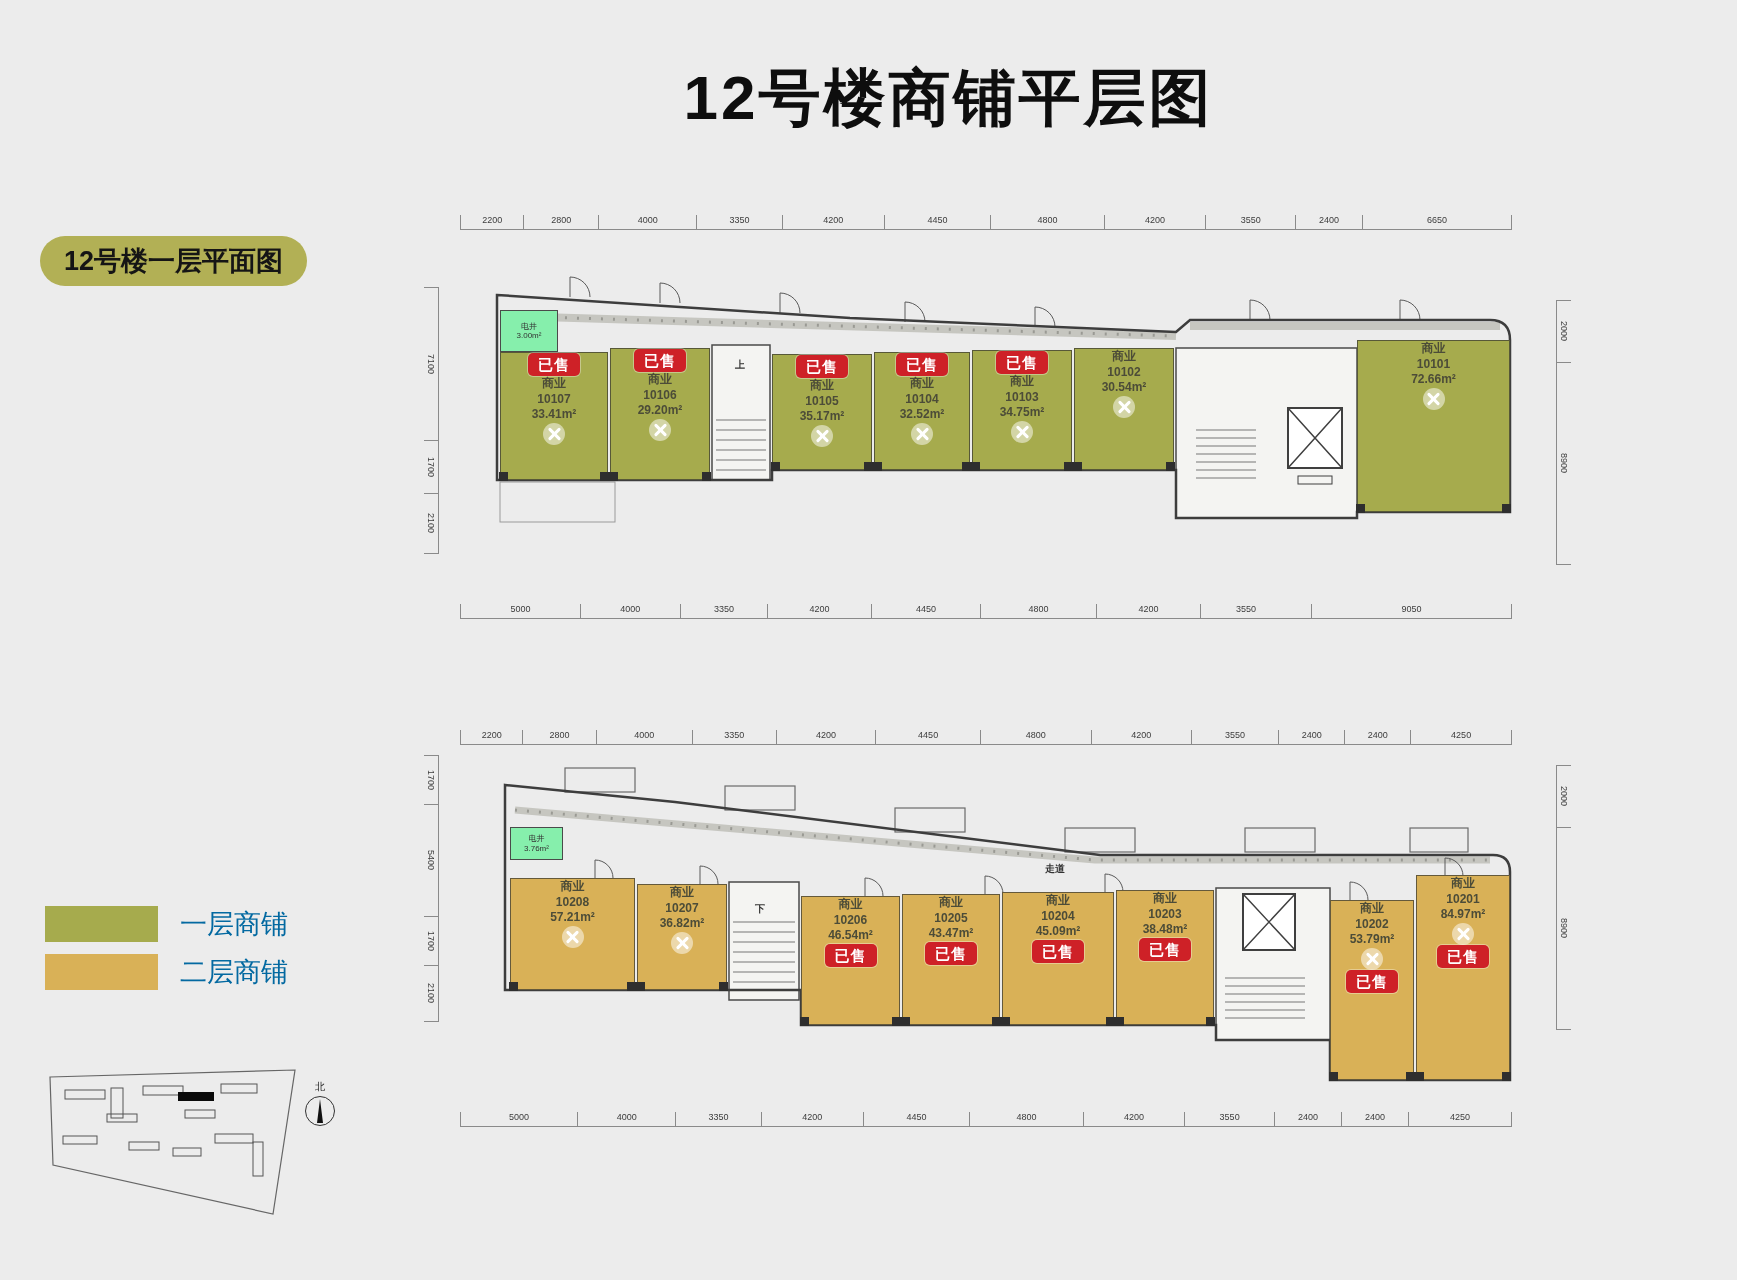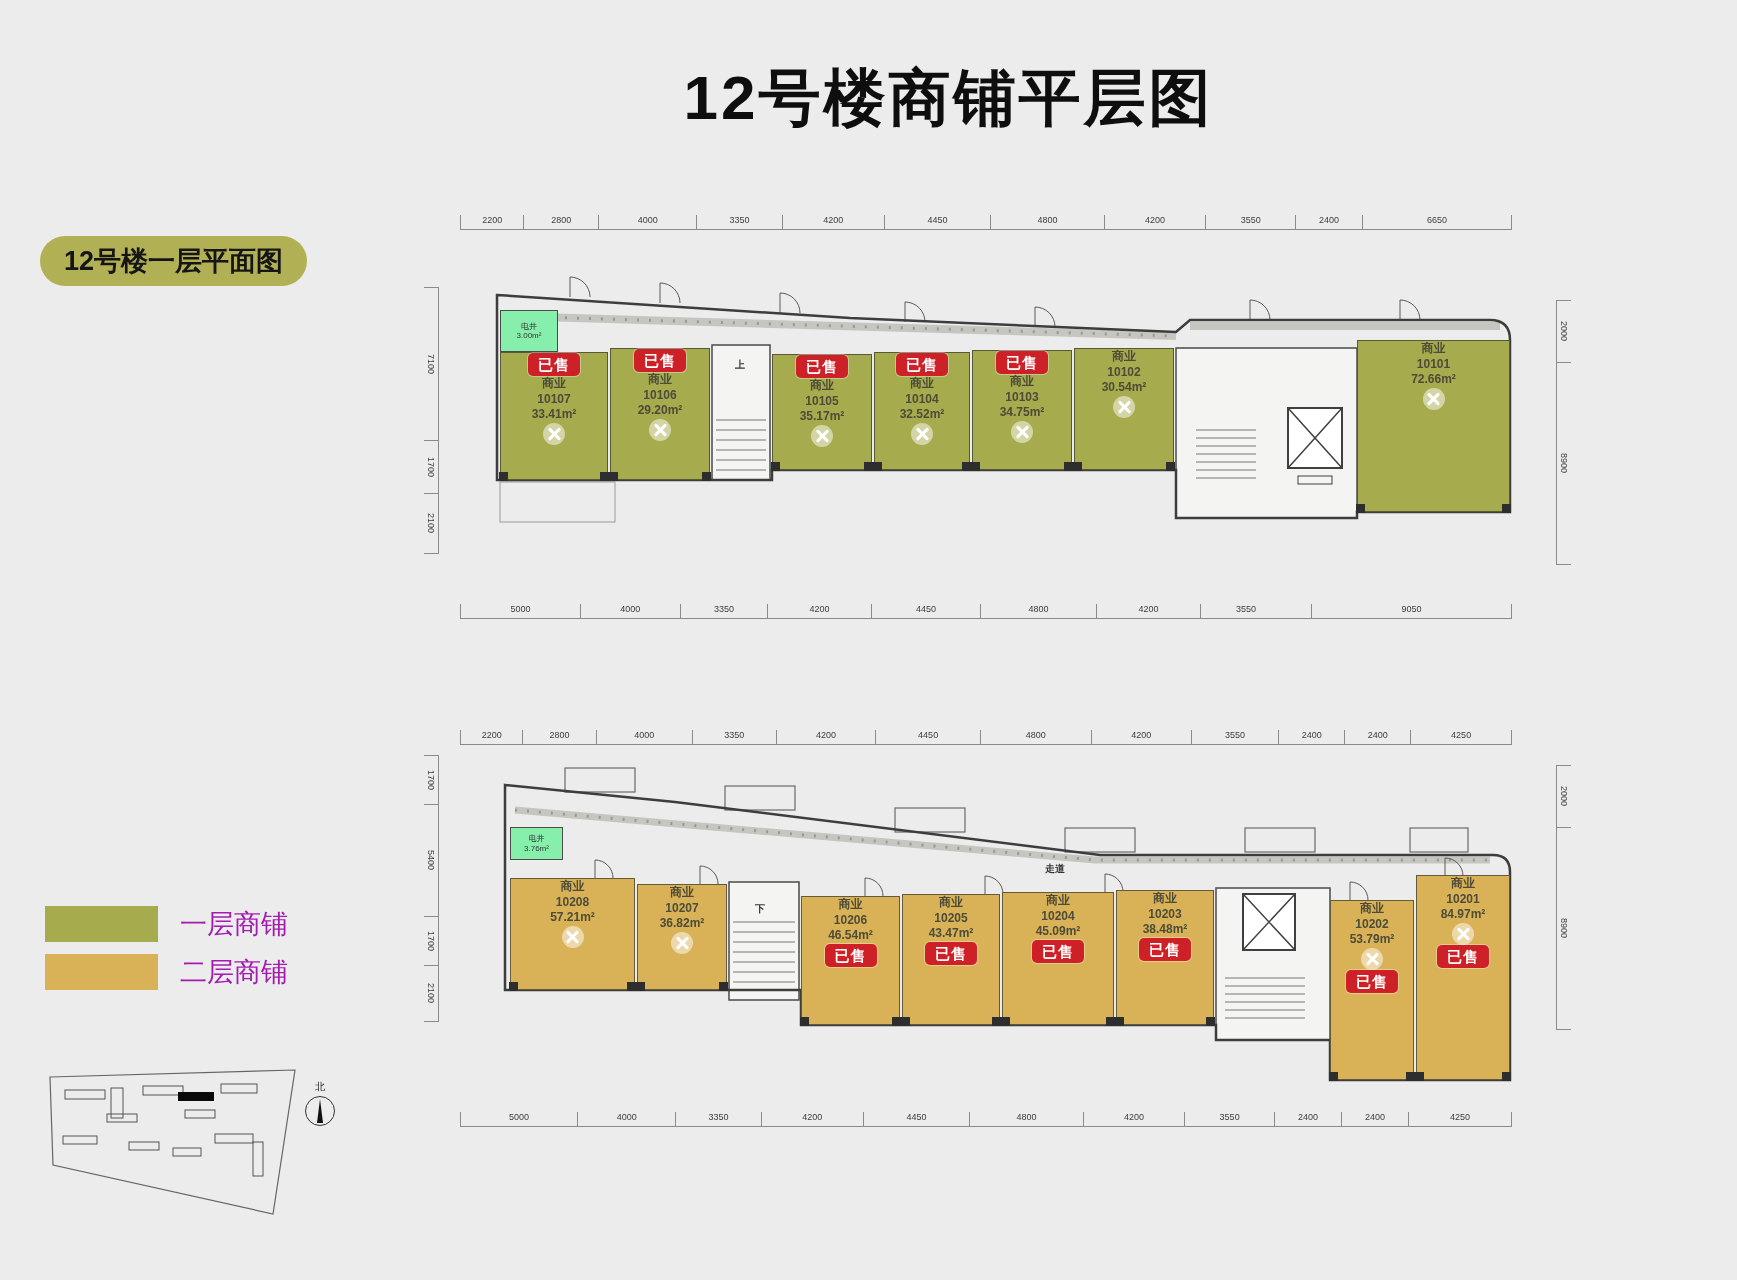--- a/index.html
+++ b/index.html
@@ -52,21 +52,21 @@
   .utility{position:absolute;background:#86efac;border:1.5px solid #4a4a4a;display:flex;flex-direction:column;
            align-items:center;justify-content:center;line-height:1.15;font-size:8px;color:#333;text-align:center}
   .plabel{position:absolute;font-size:10px;color:#333;font-weight:bold}
 
   
   .lgrow{position:absolute;left:45px;display:flex;align-items:center;gap:22px}
   .sw{width:113px;height:36px;display:flex;align-items:center;justify-content:center}
   .sw-1{background:#a6ab4d}
   .sw-2{background:#d9b157}
   .sw-3{background:#d6c5a6}
-  .lgtext{font-size:27px;color:#a21caf}
+  .lgtext{font-size:27px;color:#0369a1}
   .lg-icon{position:relative;width:40px;height:32px}
   .lg-icon::before,.lg-icon::after{content:"";position:absolute;left:17px;top:0;width:6px;height:32px;
         background:#fff;border-radius:3px}
   .lg-icon::before{transform:rotate(45deg)}
   .lg-icon::after{transform:rotate(-45deg)}
   .lg-icon .bowl{position:absolute;left:26px;top:-2px;width:11px;height:14px;border-radius:50%;background:#fff;
         transform:rotate(45deg)}
 
   
   .compass{position:absolute;left:300px;top:1080px;width:40px;text-align:center}

